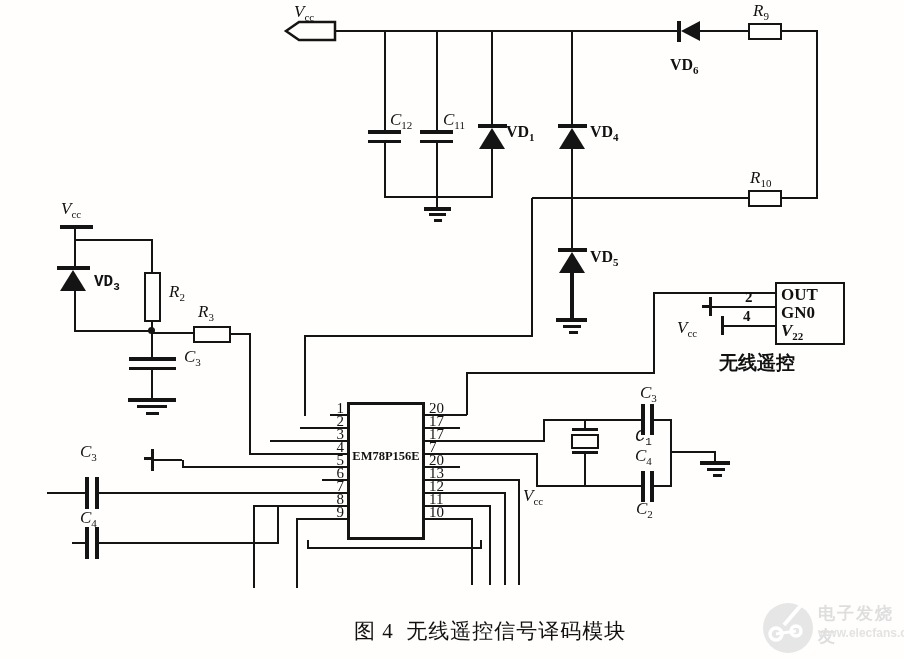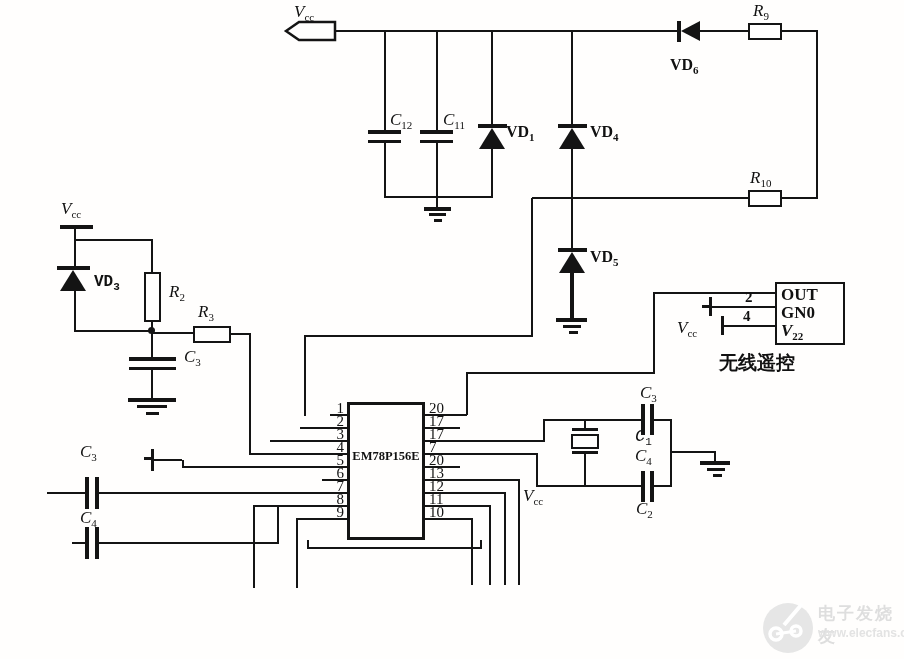--- a/index.html
+++ b/index.html
@@ -249,20 +249,23 @@
   <div class="h" style="left:712px;top:306px;width:63px;"></div>
   <span class="pin" style="left:745px;top:290px;font-weight:bold;">2</span>
 
   <div class="plate" style="left:721px;top:316px;width:3px;height:19px;"></div>
   <div class="h" style="left:724px;top:325px;width:51px;"></div>
   <span class="pin" style="left:743px;top:309px;font-weight:bold;">4</span>
   <span class="lbl" style="left:677px;top:319px;"><span>V</span><sub>cc</sub></span>
 
   <div class="cn" style="left:719px;top:351px;">无线遥控</div>
 
+  <div id="caption">
+    <span>图 4</span>&nbsp;&nbsp;<span>无线遥控信号译码模块</span>
+  </div>
 
   <div id="watermark">
     <svg width="52" height="56" style="position:absolute;left:0;top:2px;">
       <circle cx="26" cy="30" r="25" fill="#e6e6e6"></circle>
       <path d="M40,6 L22,27" stroke="#fff" stroke-width="4" fill="none"></path>
       <circle cx="14" cy="36" r="6" fill="#e6e6e6" stroke="#fff" stroke-width="3.5"></circle>
       <circle cx="34" cy="33" r="5" fill="#e6e6e6" stroke="#fff" stroke-width="3.5"></circle>
       <path d="M14,36 L34,33" stroke="#fff" stroke-width="3" fill="none"></path>
     </svg>
     <div id="wm-title">电子发烧友</div>

